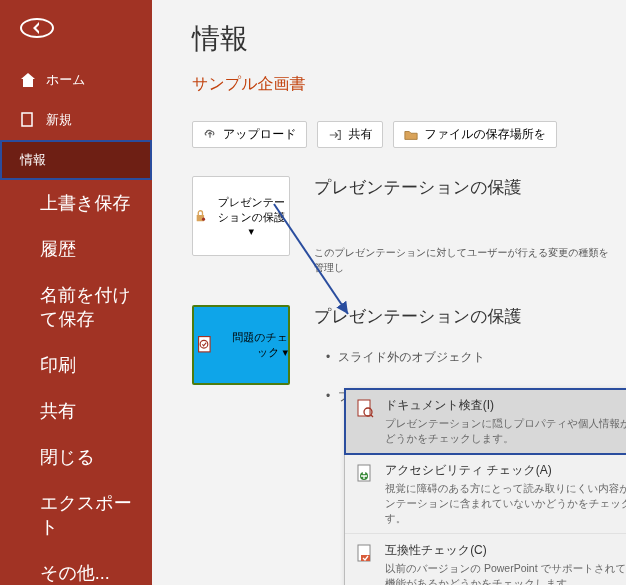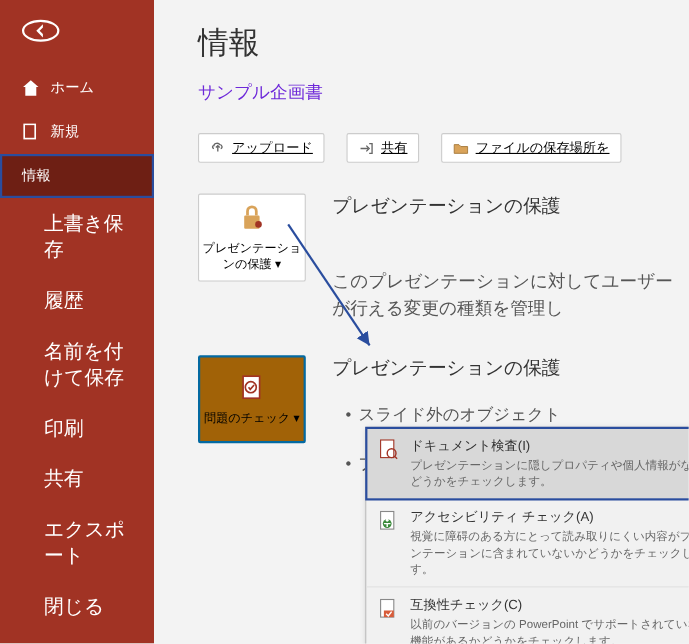--- a/index.html
+++ b/index.html
@@ -1,38 +1,38 @@
 <!DOCTYPE html>
 <html><head>
 <meta charset="utf-8">
 <style>
 * { margin: 0; padding: 0; box-sizing: border-box; font-family: "Yu Gothic UI", "Meiryo", sans-serif; }
 body { width: 626px; height: 585px; overflow: hidden; background: #f3f3f3; display: flex; }
-.sidebar { width: 140px; background: #a13324; color: #fff; display: flex; flex-direction: column; padding-top: 18px; }
+.sidebar { width: 152px; background: #a13324; color: #fff; display: flex; flex-direction: column; padding-top: 18px; }
 .back-circle { width: 34px; height: 34px; border: 2px solid #fff; border-radius: 50%; margin-left: 20px; margin-bottom: 22px; display: flex; align-items: center; justify-content: center; cursor: pointer; }
 .back-circle svg { width: 16px; height: 16px; fill: #fff; }
 .nav-item { display: flex; align-items: center; gap: 10px; padding: 11px 20px; font-size: 13px; cursor: pointer; }
 .nav-item.selected { background: #6e1f14; border: 2px solid #2a4d9e; padding: 9px 18px; }
 .nav-item .icon { width: 16px; height: 16px; flex-shrink: 0; }
 .nav-sub { padding: 11px 20px 11px 40px; font-size: 18px; cursor: pointer; }
 .main { flex: 1; padding: 20px 0 0 40px; position: relative; }
 .page-title { font-size: 28px; color: #333; margin-bottom: 16px; }
-.file-name { font-size: 16px; color: #6d28d9; margin-bottom: 26px; }
-.action-bar { display: flex; gap: 20px; margin-bottom: 28px; text-decoration: underline; }
+.file-name { font-size: 16px; color: #c2410c; margin-bottom: 26px; }
+.action-bar { display: flex; gap: 10px; margin-bottom: 28px; }
 .action-btn { display: flex; align-items: center; gap: 6px; background: #fff; border: 1px solid #ccc; border-radius: 2px; padding: 4px 10px; font-size: 12px; cursor: pointer; }
 .action-btn .icon { width: 14px; height: 14px; }
 .section { display: flex; gap: 24px; margin-bottom: 30px; align-items: flex-start; }
-.section-tile { width: 98px; height: 80px; border: 1px solid #ccc; background: #fff; display: flex; flex-direction: column; align-items: center; justify-content: center; gap: 6px; font-size: 11px; text-align: center; cursor: pointer; border-radius: 2px; }
-.section-tile.highlighted { background: #a16207; border: 2px solid #0369a1; }
+.section-tile { width: 98px; height: 80px; border: 1px solid #ccc; background: #fff; display: flex; flex-direction: row; align-items: center; justify-content: center; gap: 6px; font-size: 11px; text-align: center; cursor: pointer; border-radius: 2px; }
+.section-tile.highlighted { background: #0ea5e9; border: 2px solid #4d7c0f; text-align: right; }
 .section-tile .tile-icon { width: 28px; height: 28px; }
 .section-body { flex: 1; padding-right: 10px; }
 .section-heading { font-size: 17px; color: #333; margin-bottom: 6px; }
-.section-desc { font-size: 16px; color: #555; line-height: 1.5; margin-top: 46px; }
+.section-desc { font-size: 10px; color: #555; line-height: 1.5; margin-top: 46px; }
 .bullet-list { list-style: none; padding-left: 14px; margin-top: 4px; }
-.bullet-list li { font-size: 15px; color: #555; position: relative; padding-left: 10px; line-height: 1.6; margin-top: 20px; }
+.bullet-list li { font-size: 12px; color: #555; position: relative; padding-left: 10px; line-height: 1.6; margin-top: 20px; }
 .bullet-list li:before { content: "•"; position: absolute; left: -2px; }
 .dropdown { position: absolute; left: 192px; top: 388px; width: 330px; background: #f1f1f1; border: 1px solid #bbb; box-shadow: 2px 2px 6px rgba(0,0,0,0.2); }
 .dropdown-item { display: flex; gap: 10px; padding: 8px 10px; cursor: pointer; border-bottom: 1px solid #e1e1e1; }
 .dropdown-item:last-child { border-bottom: none; }
 .dropdown-item.hover { background: #d8d8d8; }
 .dropdown-item.outlined { outline: 2px solid #2a4d9e; outline-offset: -1px; }
 .dd-icon { width: 20px; height: 20px; flex-shrink: 0; margin-top: 1px; }
 .dd-text { flex: 1; }
 .dd-title { font-size: 12px; color: #333; margin-bottom: 2px; }
 .dd-desc { font-size: 10.5px; color: #666; line-height: 1.4; }
@@ -62,22 +62,22 @@
     <span>新規</span>
   </div>
   <div class="nav-item selected">
     <span>情報</span>
   </div>
   <div class="nav-sub"><span>上書き保存</span></div>
   <div class="nav-sub"><span>履歴</span></div>
   <div class="nav-sub"><span>名前を付けて保存</span></div>
   <div class="nav-sub"><span>印刷</span></div>
   <div class="nav-sub"><span>共有</span></div>
+  <div class="nav-sub"><span>閉じる</span></div>
   <div class="nav-sub"><span>エクスポート</span></div>
-  <div class="nav-sub"><span>閉じる</span></div>
   <div class="nav-sub"><span>その他...</span></div>
 </div>
 
 <div class="main">
   <div class="page-title">情報</div>
   <div class="file-name">サンプル企画書</div>
 
   <div class="action-bar">
     <div class="action-btn">
       <svg class="icon" viewBox="0 0 16 16" fill="none" stroke="#666" stroke-width="1.4">

